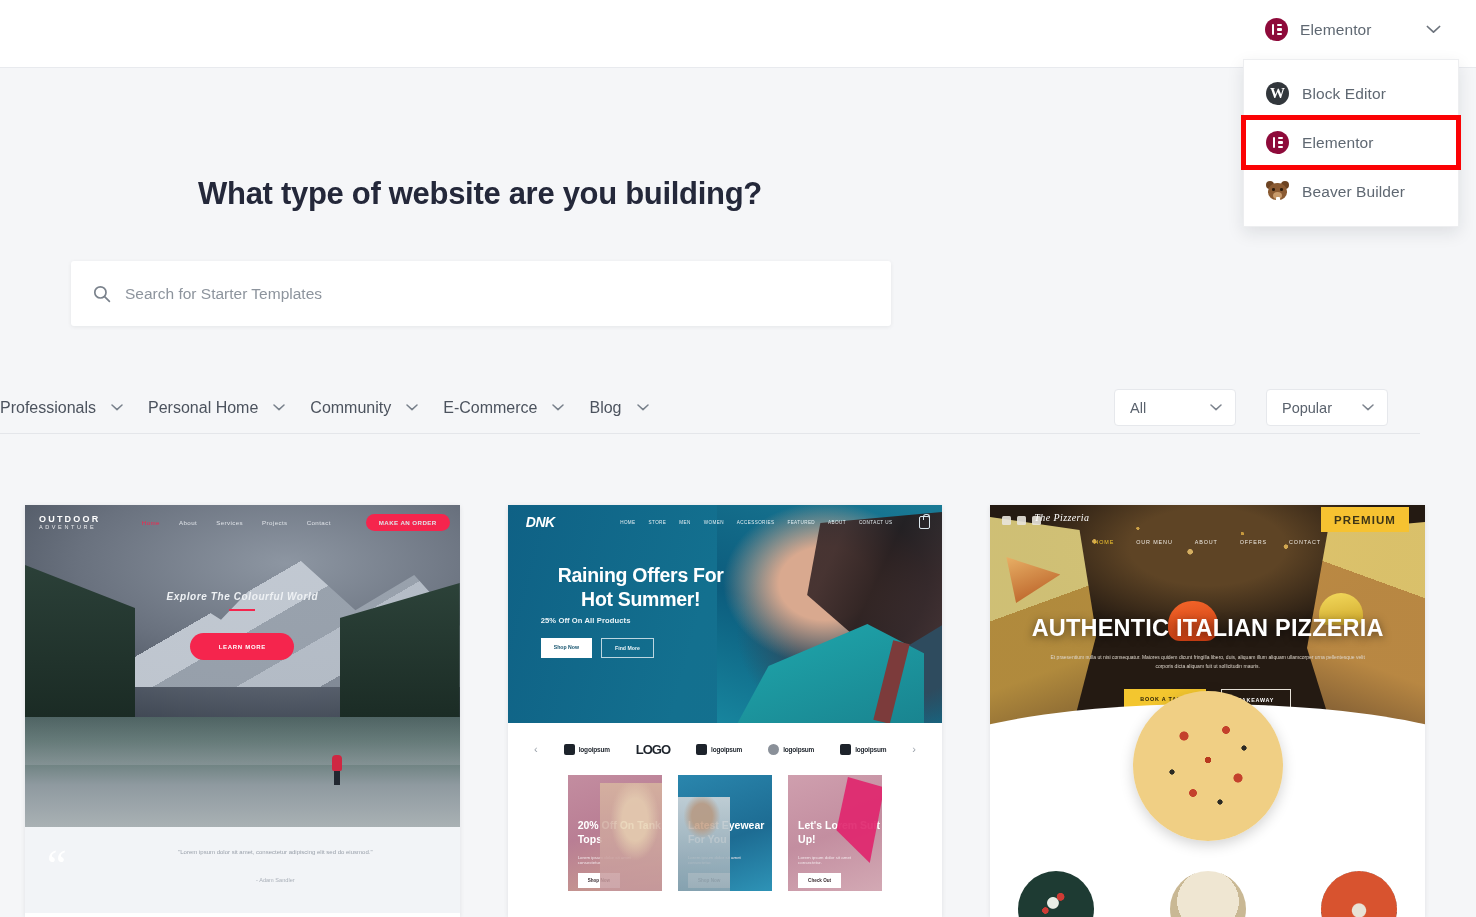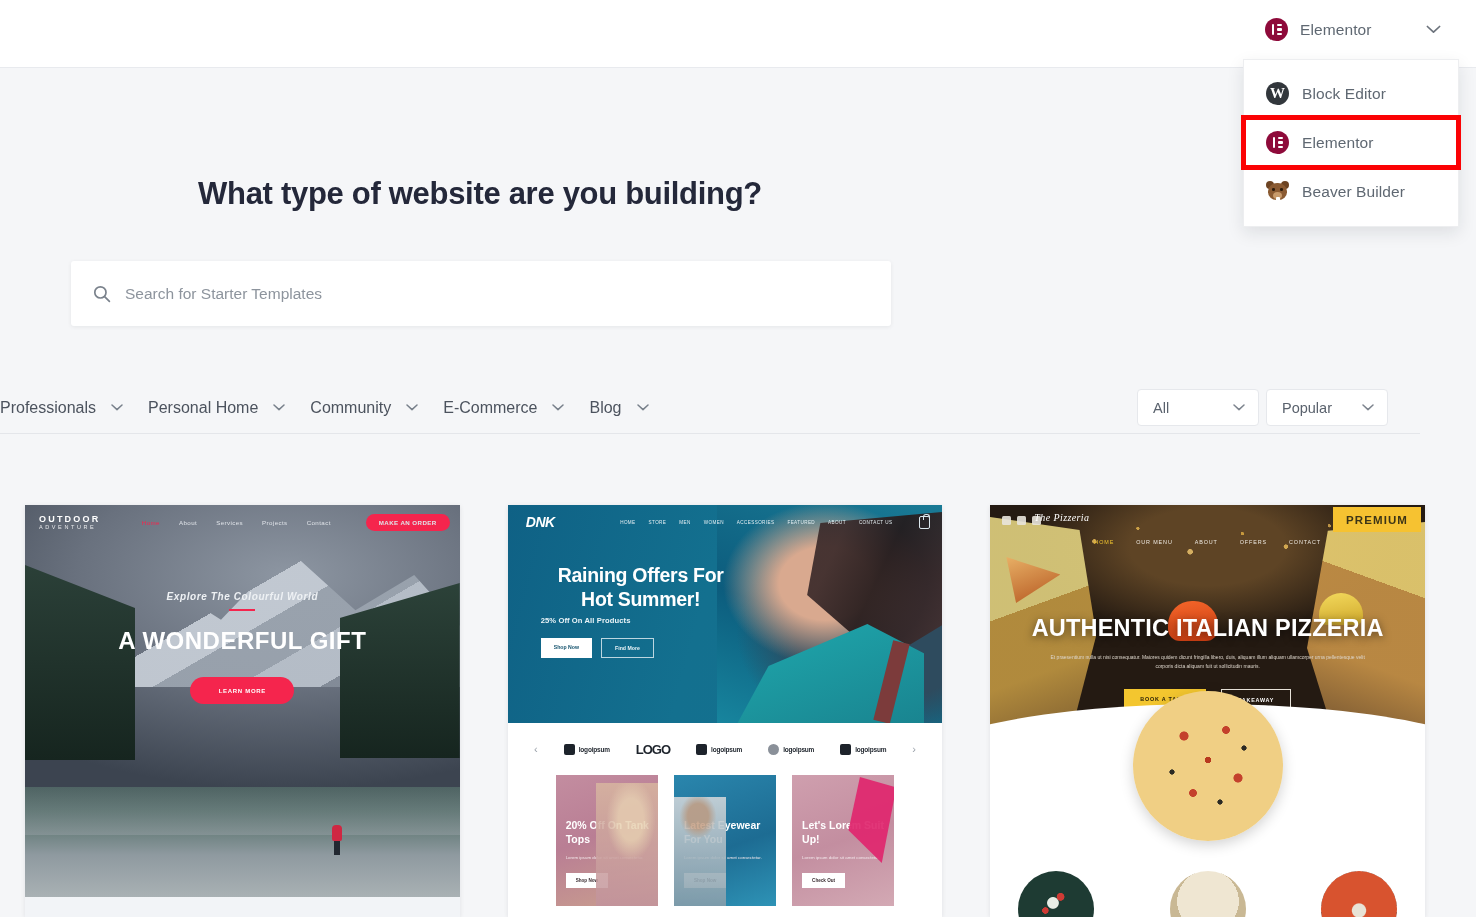--- a/index.html
+++ b/index.html
@@ -110,50 +110,50 @@
     border-bottom: 1px solid #e4e6ea;
     display: flex; align-items: center;
   }
   .cat-list { display: flex; align-items: center; gap: 25px; padding-left: 0; }
   .cat-item {
     display: flex; align-items: center; gap: 15px; cursor: pointer;
     font-size: 16px; color: #4c535e;
   }
   .cat-item .cv { color: #78808b; display: flex; }
   .right-selects {
-    margin-left: auto; display: flex; align-items: center; gap: 7px; padding-right: 32px;
+    margin-left: auto; display: flex; align-items: center; gap: 30px; padding-right: 32px;
   }
   .sel {
     width: 122px; height: 37px; background: #fff; border: 1px solid #e6e8ec; border-radius: 4px;
     display: flex; align-items: center; justify-content: space-between;
     padding: 0 13px 0 15px; cursor: pointer;
     font-size: 14.5px; color: #5a626d;
   }
   .sel .cv { color: #7d848e; display: flex; }
 
   
   .grid {
     position: absolute; top: 505px; left: 25px; width: 1400px; height: 412px;
     display: flex; gap: 48px;
   }
   .card {
     width: 435px; height: 412px; background: #fff; overflow: hidden;
     box-shadow: 0 1px 5px rgba(20,25,35,.09);
     position: relative; cursor: pointer;
   }
   .premium-badge {
-    position: absolute; top: 2px; right: 4px; z-index: 9;
+    position: absolute; top: 2px; right: 16px; z-index: 9;
     background: #f6c231; color: #3d3517;
     font-size: 11.5px; font-weight: 700; letter-spacing: 1.1px;
     padding: 7px 13px 6px 13px;
   }
 
   
   .c1-hero {
-    position: relative; height: 392px;
+    position: relative; height: 322px;
     background:
       radial-gradient(ellipse 120% 70% at 60% 18%, #8d96a2 0%, #69717e 40%, #3c4450 78%),
       linear-gradient(#5b6370,#39414c);
     overflow: hidden;
     padding-left: 44px;
   }
   .c1-mtn {
     position:absolute; left:70px; top:22px; width:420px; height:160px;
     background:
       linear-gradient(150deg, transparent 0 38%, #c4cbd4 38% 48%, #9aa3ae 48% 60%, #b8c0ca 60% 72%, #848d99 72% 100%);
@@ -254,21 +254,21 @@
   .c2-sub { margin-top:5px; font-size:7.6px; font-weight:700; color:#eaf4f8; letter-spacing:.1px; }
   .c2-btns { margin-top:13px; display:flex; gap:9px; }
   .c2-btns .b1 { background:#fff; color:#15536e; font-size:5.2px; font-weight:700; padding:6px 13px; }
   .c2-btns .b2 { border:1px solid #bcd6e0; color:#eaf4f8; font-size:5.2px; font-weight:700; padding:6px 13px; }
   .c2-logos { height:52px; background:#fff; display:flex; align-items:center; justify-content:center; gap:26px; padding:0 14px; }
   .c2-logos .arrow { color:#9aa1aa; font-size:11px; }
   .c2-logos .lg { display:flex; align-items:center; gap:4px; font-size:6.5px; color:#1d232b; font-weight:700; letter-spacing:-.2px; }
   .c2-logos .lg .mk { width:11px; height:11px; background:#1d232b; border-radius:2px; }
   .c2-logos .lg .mk.round { border-radius:50%; background:#8a9099; }
   .c2-logos .lg.big { font-size:13px; letter-spacing:-1px; }
-  .c2-tiles { display:flex; gap:16px; padding:0 48px; background:#fff; height:131px; }
+  .c2-tiles { display:flex; gap:16px; padding:0 60px; background:#fff; height:116px; }
   .c2-tile { flex:1; position:relative; overflow:hidden; }
   .c2-tile .tt { position:absolute; left:10px; top:44px; font-size:10.5px; font-weight:700; color:#fff; line-height:1.3; }
   .c2-tile .td { position:absolute; left:10px; top:80px; right:8px; font-size:4.4px; color:#f2e6ea; }
   .c2-tile .tb { position:absolute; left:10px; top:98px; background:#fff; font-size:4.6px; font-weight:700; color:#3a2c31; padding:5px 10px; }
   .c2-tile.t1 { background: linear-gradient(160deg,#c38da0 0%, #b97e94 45%, #caa08e 100%); }
   .c2-tile.t1:after { content:""; position:absolute; right:-8px; top:8px; width:70px; height:140px; background:radial-gradient(ellipse 50% 42% at 50% 26%, #e8d2b2 0 36%, transparent 70%), linear-gradient(180deg,#d8b6a0,#bf8e9c); opacity:.85; }
   .c2-tile.t2 { background: linear-gradient(160deg,#2a86ad 0%, #1d6c93 55%, #2e93b6 100%); }
   .c2-tile.t2:after { content:""; position:absolute; left:-4px; top:22px; width:56px; height:120px; background: radial-gradient(ellipse 46% 26% at 50% 16%, #c7a389 0 40%, transparent 72%), linear-gradient(180deg,#cfd6da,#7e98a6); opacity:.9; }
   .c2-tile.t3 { background: linear-gradient(160deg,#cf9fae 0%, #c38ea0 50%, #d3a9b4 100%); }
   .c2-tile.t3:after { content:""; position:absolute; right:-2px; top:2px; width:52px; height:86px; background:#e0266e; clip-path: polygon(30% 0,100% 12%,72% 100%,8% 62%); opacity:.92; }
@@ -523,21 +523,20 @@
             <span>Services</span>
             <span>Projects</span>
             <span>Contact</span>
             <span class="c1-cta">MAKE AN ORDER</span>
           </div>
         </div>
 
         <div class="c1-center">
           <div class="c1-kicker">Explore The Colourful World</div>
           <div class="c1-kline"></div>
-          <div class="c1-h1">A WONDERFUL GIFT</div>
           <div class="c1-btn">LEARN MORE</div>
         </div>
       </div>
 
       <div class="c1-quote">
         <div class="qmark">“</div>
         <div class="qtext">"Lorem ipsum dolor sit amet, consectetur adipiscing elit sed do eiusmod."</div>
         <div class="qauthor">- Adam Sandler</div>
       </div>
 

